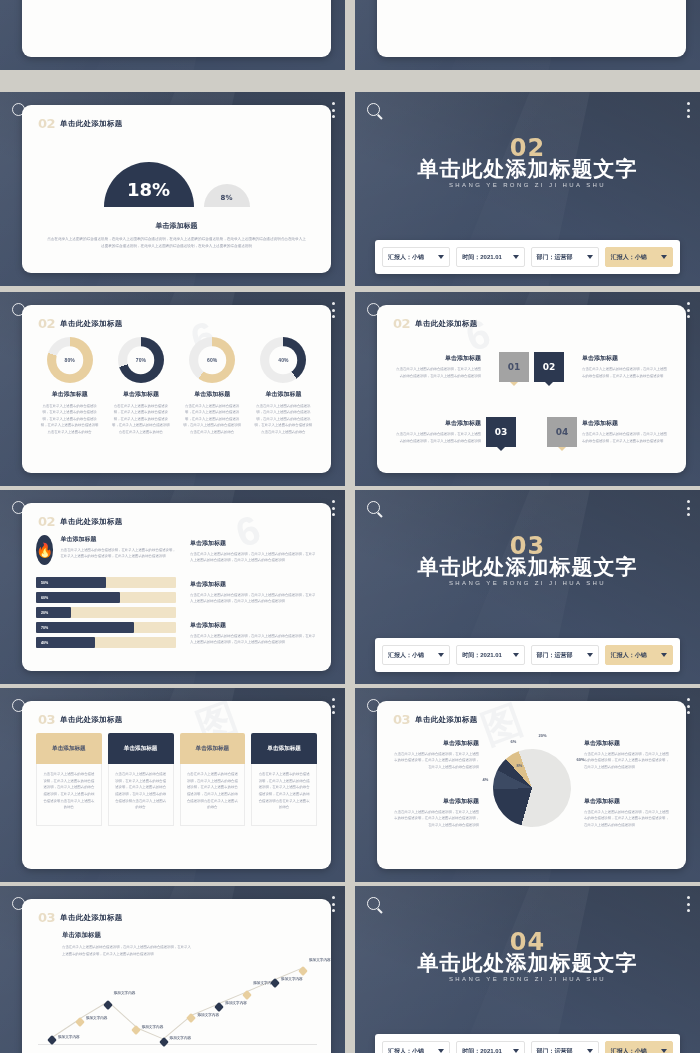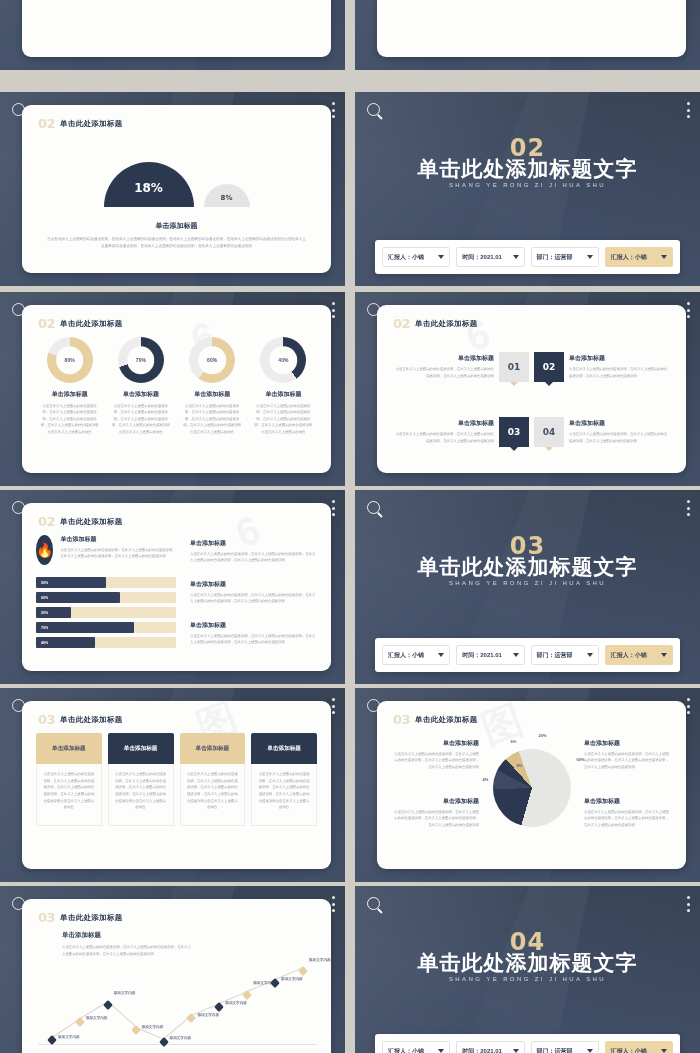--- a/index.html
+++ b/index.html
@@ -108,21 +108,21 @@
   
   .partial { position: absolute; top: 0; width: 345px; height: 70px; overflow: hidden; }
 
   
   .semis { position: absolute; left: 0; right: 0; top: 36px; height: 66px; display: flex; align-items: flex-end; justify-content: center; gap: 10px; }
   .semi { border-radius: 999px 999px 0 0; display: flex; align-items: center; justify-content: center; position: relative; }
   .semi span { font-weight: 700; font-family: "DejaVu Sans", sans-serif; transform: translateY(22%); }
   .semi.s1 { width: 106px; height: 53px; background: #e8cf9f; }
   .semi.s1 span { font-size: 17px; color: #2c3850; }
   .semi.s2 { width: 90px; height: 45px; background: #2c3850; }
-  .semi.s2 span { font-size: 12px; color: #fff; }
+  .semi.s2 span { font-size: 18px; color: #fff; }
   .semi.s3 { width: 46px; height: 23px; background: #e4e4e4; }
   .semi.s3 span { font-size: 7px; color: #3a4560; }
   .sub-title { text-align: center; font-size: 7px; font-weight: 700; color: #2e3a52; margin-top: 6px; }
   .para { font-size: 3.6px; color: #8d93a4; line-height: 1.85; text-align: center; }
 
   
   .donuts { position: absolute; left: 14px; right: 14px; top: 32px; display: flex; gap: 4px; }
   .dcol { flex: 1; text-align: center; }
   .donut { width: 46px; height: 46px; border-radius: 50%; margin: 0 auto; position: relative; }
   .donut::after {
@@ -130,21 +130,21 @@
     width: 60%; height: 60%; border-radius: 50%; background: #fdfdfc;
   }
   .donut b { position: absolute; left: 0; right: 0; top: 50%; transform: translateY(-50%); z-index: 2; font-size: 5px; color: #4a5670; }
   .dcol h4 { font-size: 6px; color: #2e3a52; margin: 7px 0 4px; }
   .dcol p { font-size: 3.4px; color: #9096a6; line-height: 1.9; padding: 0 4px; }
 
   
   .nb-grid { position: absolute; left: 18px; right: 18px; top: 32px; bottom: 12px; display: grid; grid-template-columns: 1fr auto auto 1fr; grid-template-rows: 1fr 1fr; gap: 6px 5px; align-items: center; }
   .nbox { width: 30px; height: 30px; position: relative; display: flex; align-items: center; justify-content: center; font-size: 9px; font-weight: 700; font-family: "DejaVu Sans", sans-serif; }
   .nbox.dark { background: #2c3850; color: #fff; }
-  .nbox.gold { background: #e5e5e5; color: #46506a; }
+  .nbox.gold { background: #a3a3a3; color: #46506a; margin-left: 13px; }
   .nbox::after { content:""; position: absolute; left: 50%; bottom: -4px; transform: translateX(-50%); border-left: 4px solid transparent; border-right: 4px solid transparent; }
   .nbox.dark::after { border-top: 4px solid #2c3850; }
   .nbox.gold::after { border-top: 4px solid #e8cf9f; }
   .nb-txt h4 { font-size: 6px; color: #2e3a52; margin-bottom: 3px; }
   .nb-txt p { font-size: 3.4px; color: #9096a6; line-height: 1.9; }
   .nb-txt.right { text-align: right; }
 
   
   .fire {
     width: 30px; height: 30px; border-radius: 50%; background: #2c3850;

